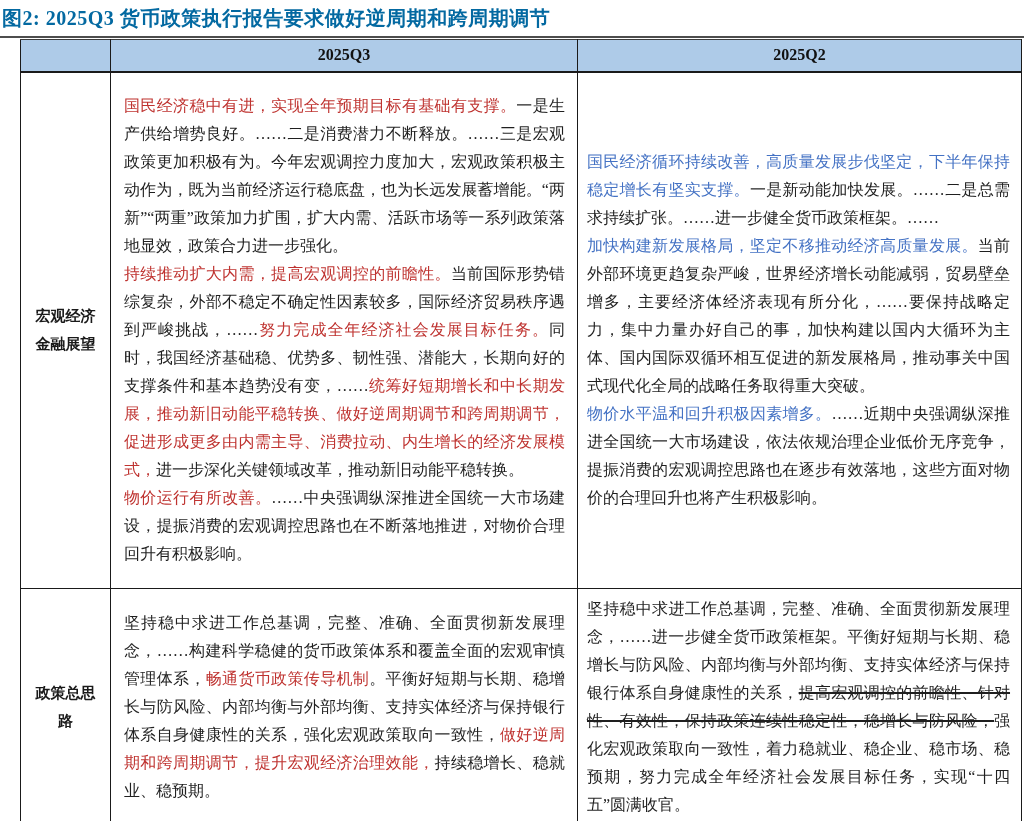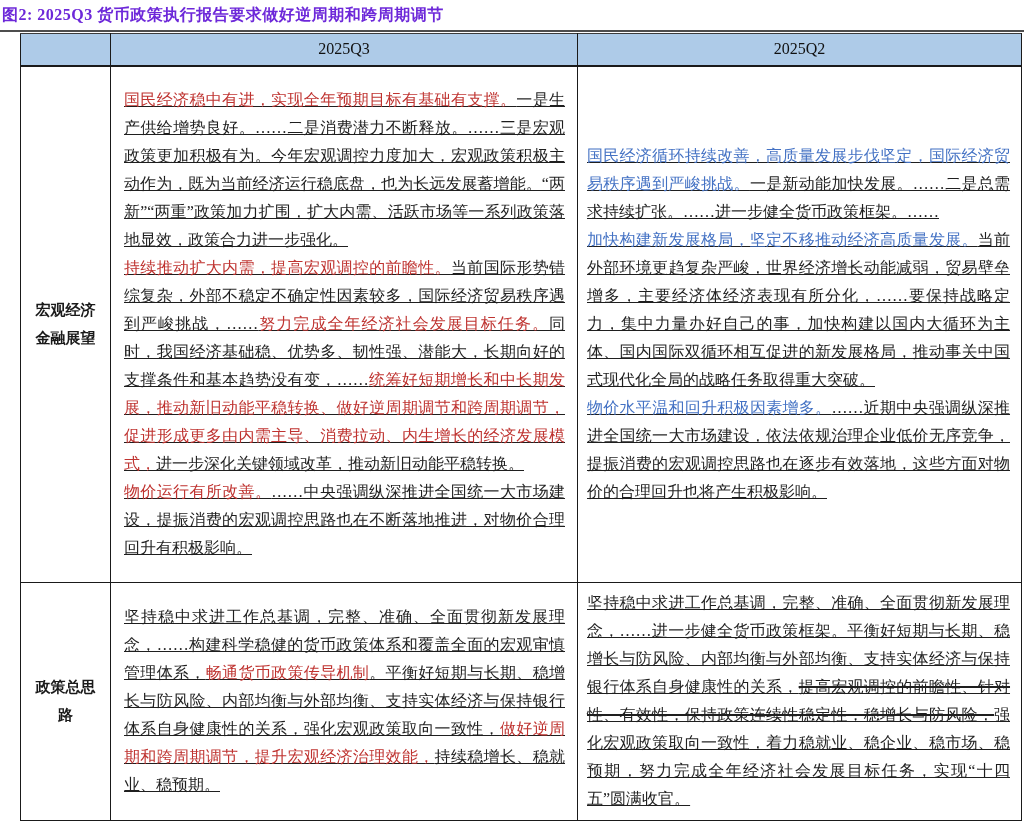--- a/index.html
+++ b/index.html
@@ -4,46 +4,46 @@
 <style>
   html,body{margin:0;padding:0;background:#ffffff;}
   body{
     width:1024px;height:821px;overflow:hidden;
     font-family:"Liberation Serif", serif;
     color:#1f1f1f;
     -webkit-font-smoothing:antialiased;
   }
   .figure-title{
     font-weight:bold;
-    font-size:16px;
+    font-size:20px;
     padding:5px 18px 4px 2px;
     border-bottom:2.5px solid #4d4d4d;
     letter-spacing:0.5px;
-    color:#6d28d9;
+    color:#0369a1;
   }
   table.report{
     border-collapse:collapse;
     table-layout:fixed;
     margin-left:20px;
     width:1001px;
     margin-top:1px;
   }
   table.report col.c-label{width:90px;}
   table.report col.c-q3{width:467px;}
   table.report col.c-q2{width:444px;}
   table.report td,table.report th{
     border:1px solid #1a1a1a;
     vertical-align:middle;
     box-sizing:border-box;
   }
   tr.hdr th{
     background:var(--header-bg,#AECBE8);
     height:32px;
     font-size:16px;
-    font-weight:normal;
+    font-weight:bold;
     text-align:center;
     border-bottom:2px solid #1a1a1a;
     border-top:1.5px solid #3c3c3c;
     color:#111;
   }
   tr.row1 td{height:517px;}
   tr.row2 td{height:238px;}
   td.label-cell{
     text-align:center;
     font-weight:bold;
@@ -53,21 +53,20 @@
     color:#1a1a1a;
   }
   td.label-cell .label-inner{
     display:inline-block;
     width:62px;
   }
   td.text-cell{
     padding:4px 12px 4px 13px;
     font-size:16px;
     line-height:28px;
-    text-decoration:underline;
   }
   td.text-cell.q2{padding:4px 11px 4px 9px;}
   .para{
     margin:0;
     text-align:justify;
     text-justify:inter-ideograph;
   }
   .red{color:var(--red,#BF3330);}
   .blue{color:var(--blue,#4472C4);}
   .strike{text-decoration:line-through;text-decoration-thickness:1.5px;}
@@ -94,21 +93,21 @@
   <tr class="row1">
     <td class="label-cell">
       <span class="label-inner">宏观经济金融展望</span>
     </td>
     <td class="text-cell q3">
           <p class="para"><span class="red">国民经济稳中有进，实现全年预期目标有基础有支撑。</span><span>一是生产供给增势良好。……二是消费潜力不断释放。……三是宏观政策更加积极有为。今年宏观调控力度加大，宏观政策积极主动作为，既为当前经济运行稳底盘，也为长远发展蓄增能。“两新”“两重”政策加力扩围，扩大内需、活跃市场等一系列政策落地显效，政策合力进一步强化。</span></p>
           <p class="para"><span class="red">持续推动扩大内需，提高宏观调控的前瞻性。</span><span>当前国际形势错综复杂，外部不稳定不确定性因素较多，国际经济贸易秩序遇到严峻挑战，……</span><span class="red">努力完成全年经济社会发展目标任务。</span><span>同时，我国经济基础稳、优势多、韧性强、潜能大，长期向好的支撑条件和基本趋势没有变，……</span><span class="red">统筹好短期增长和中长期发展，推动新旧动能平稳转换、做好逆周期调节和跨周期调节，促进形成更多由内需主导、消费拉动、内生增长的经济发展模式，</span><span>进一步深化关键领域改革，推动新旧动能平稳转换。</span></p>
           <p class="para"><span class="red">物价运行有所改善。</span><span>……中央强调纵深推进全国统一大市场建设，提振消费的宏观调控思路也在不断落地推进，对物价合理回升有积极影响。</span></p>
         </td>
     <td class="text-cell q2">
-          <p class="para"><span class="blue">国民经济循环持续改善，高质量发展步伐坚定，国际经济贸易秩序遇到严峻挑战。</span><span>一是新动能加快发展。……二是总需求持续扩张。……进一步健全货币政策框架。……</span></p>
+          <p class="para"><span class="blue">国民经济循环持续改善，高质量发展步伐坚定，下半年保持稳定增长有坚实支撑。</span><span>一是新动能加快发展。……二是总需求持续扩张。……进一步健全货币政策框架。……</span></p>
           <p class="para"><span class="blue">加快构建新发展格局，坚定不移推动经济高质量发展。</span><span>当前外部环境更趋复杂严峻，世界经济增长动能减弱，贸易壁垒增多，主要经济体经济表现有所分化，……要保持战略定力，集中力量办好自己的事，加快构建以国内大循环为主体、国内国际双循环相互促进的新发展格局，推动事关中国式现代化全局的战略任务取得重大突破。</span></p>
           <p class="para"><span class="blue">物价水平温和回升积极因素增多。</span><span>……近期中央强调纵深推进全国统一大市场建设，依法依规治理企业低价无序竞争，提振消费的宏观调控思路也在逐步有效落地，这些方面对物价的合理回升也将产生积极影响。</span></p>
         </td>
   </tr>
   <tr class="row2">
     <td class="label-cell">
       <span class="label-inner">政策总思路</span>
     </td>
     <td class="text-cell q3">
           <p class="para"><span>坚持稳中求进工作总基调，完整、准确、全面贯彻新发展理念，……构建科学稳健的货币政策体系和覆盖全面的宏观审慎管理体系，</span><span class="red">畅通货币政策传导机制</span><span>。平衡好短期与长期、稳增长与防风险、内部均衡与外部均衡、支持实体经济与保持银行体系自身健康性的关系，强化宏观政策取向一致性，</span><span class="red">做好逆周期和跨周期调节，提升宏观经济治理效能，</span><span>持续稳增长、稳就业、稳预期。</span></p>

